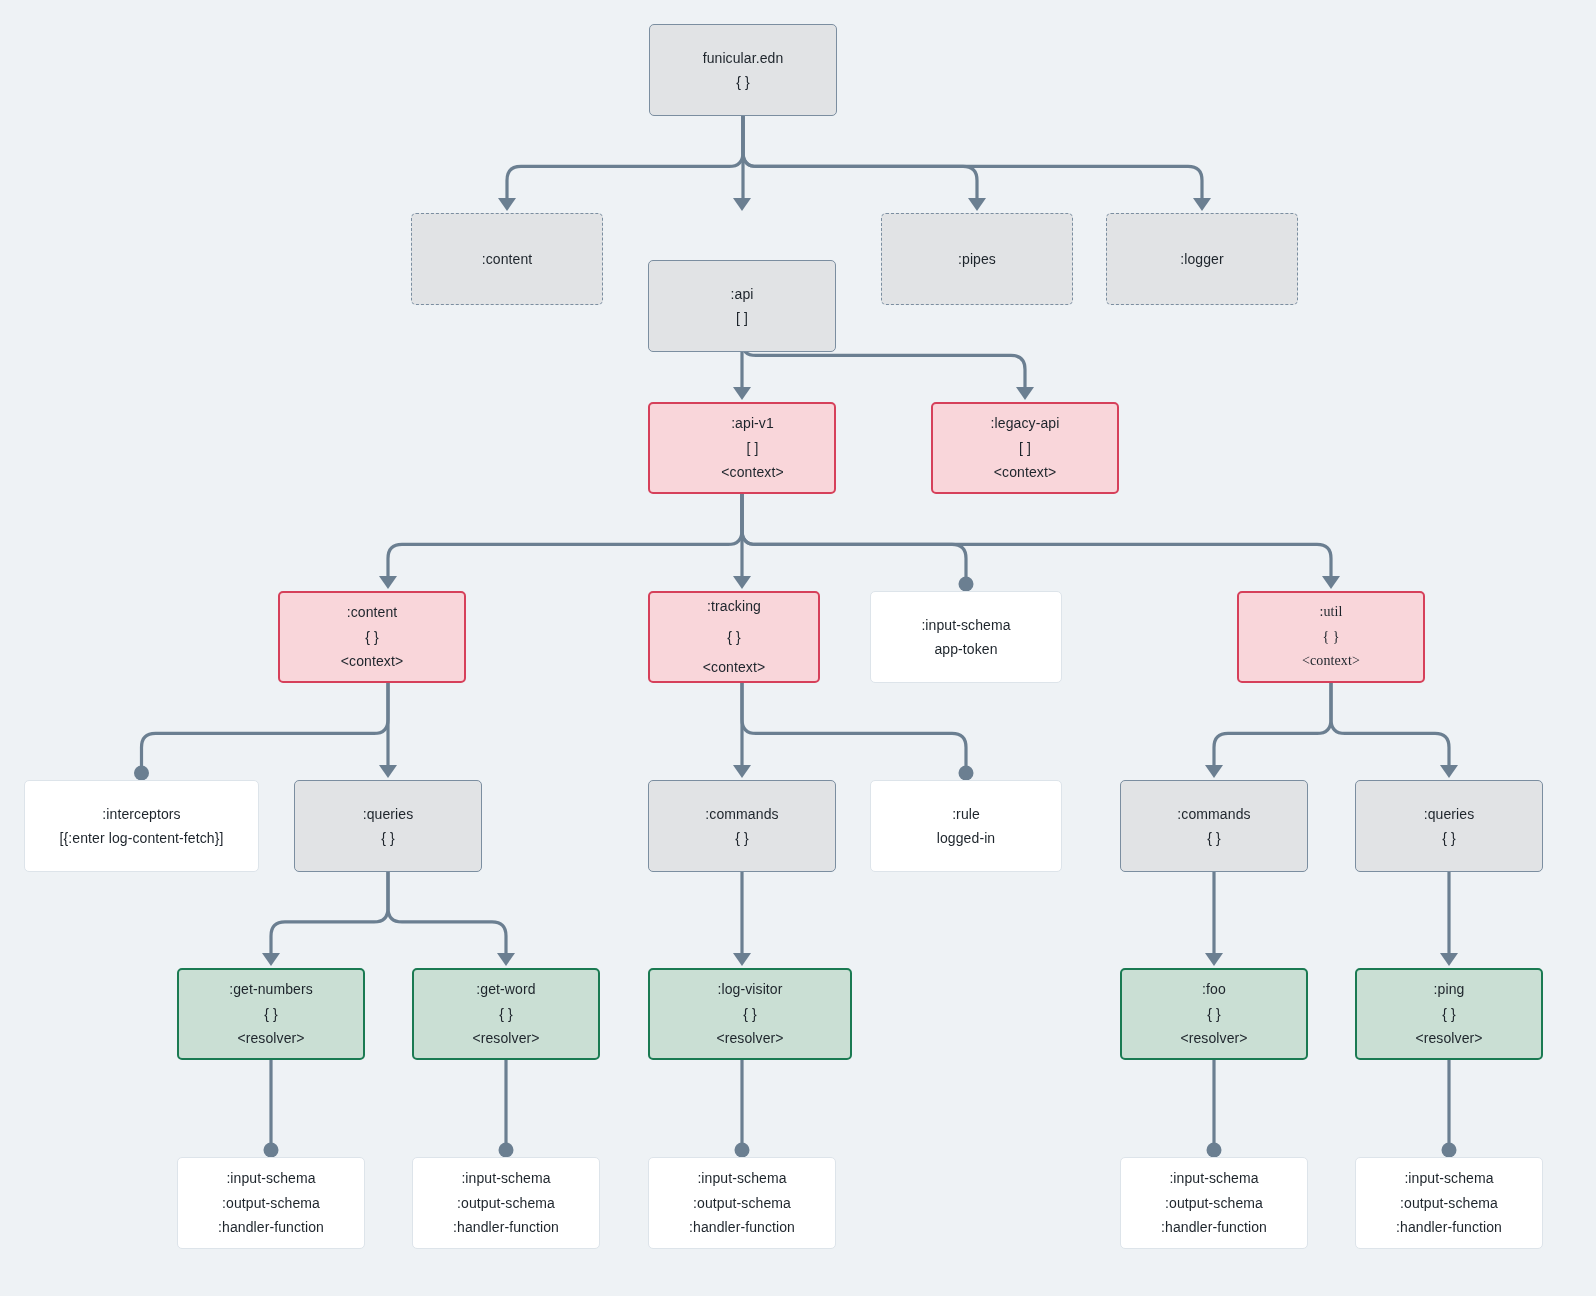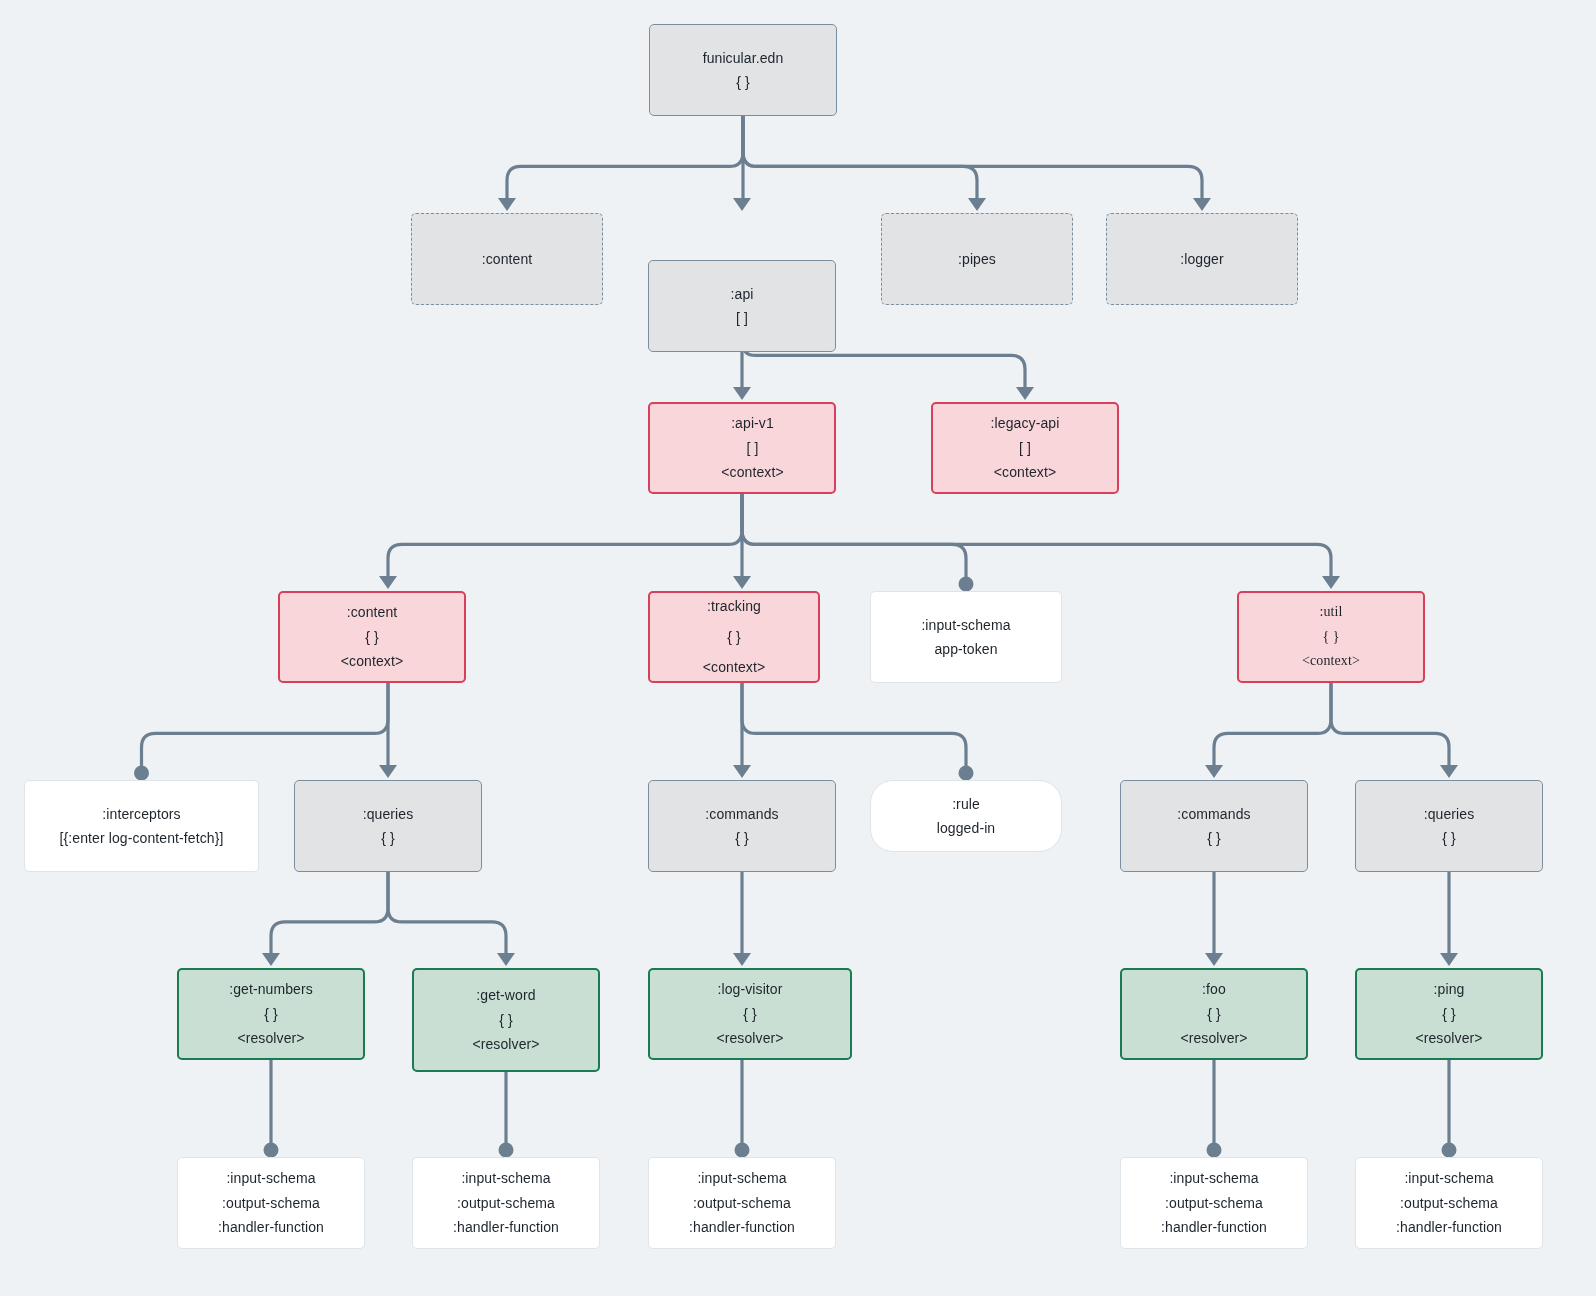--- a/index.html
+++ b/index.html
@@ -175,38 +175,38 @@
         <span class="line">[{:enter log-content-fetch}]</span>
       </div>
       <div class="node n-grey" style="left: 294px; top: 780px; width: 188px; height: 92px;">
         <span class="line">:queries</span>
         <span class="line">{ }</span>
       </div>
       <div class="node n-grey" style="left: 648px; top: 780px; width: 188px; height: 92px;">
         <span class="line">:commands</span>
         <span class="line">{ }</span>
       </div>
-      <div class="node n-white" style="left: 870px; top: 780px; width: 192px; height: 72px; border-radius: 23px;">
+      <div class="node n-white" style="left: 870px; top: 780px; width: 192px; height: 92px;">
         <span class="line">:rule</span>
         <span class="line">logged-in</span>
       </div>
       <div class="node n-grey" style="left: 1120px; top: 780px; width: 188px; height: 92px;">
         <span class="line">:commands</span>
         <span class="line">{ }</span>
       </div>
       <div class="node n-grey" style="left: 1355px; top: 780px; width: 188px; height: 92px;">
         <span class="line">:queries</span>
         <span class="line">{ }</span>
       </div>
       <div class="node n-green" style="left: 177px; top: 968px; width: 188px; height: 92px;">
         <span class="line">:get-numbers</span>
         <span class="line">{ }</span>
         <span class="line">&lt;resolver&gt;</span>
       </div>
-      <div class="node n-green" style="left: 412px; top: 968px; width: 188px; height: 104px;">
+      <div class="node n-green" style="left: 412px; top: 968px; width: 188px; height: 92px;">
         <span class="line">:get-word</span>
         <span class="line">{ }</span>
         <span class="line">&lt;resolver&gt;</span>
       </div>
       <div class="node n-green" style="left: 648px; top: 968px; width: 204px; height: 92px;">
         <span class="line">:log-visitor</span>
         <span class="line">{ }</span>
         <span class="line">&lt;resolver&gt;</span>
       </div>
       <div class="node n-green" style="left: 1120px; top: 968px; width: 188px; height: 92px;">

